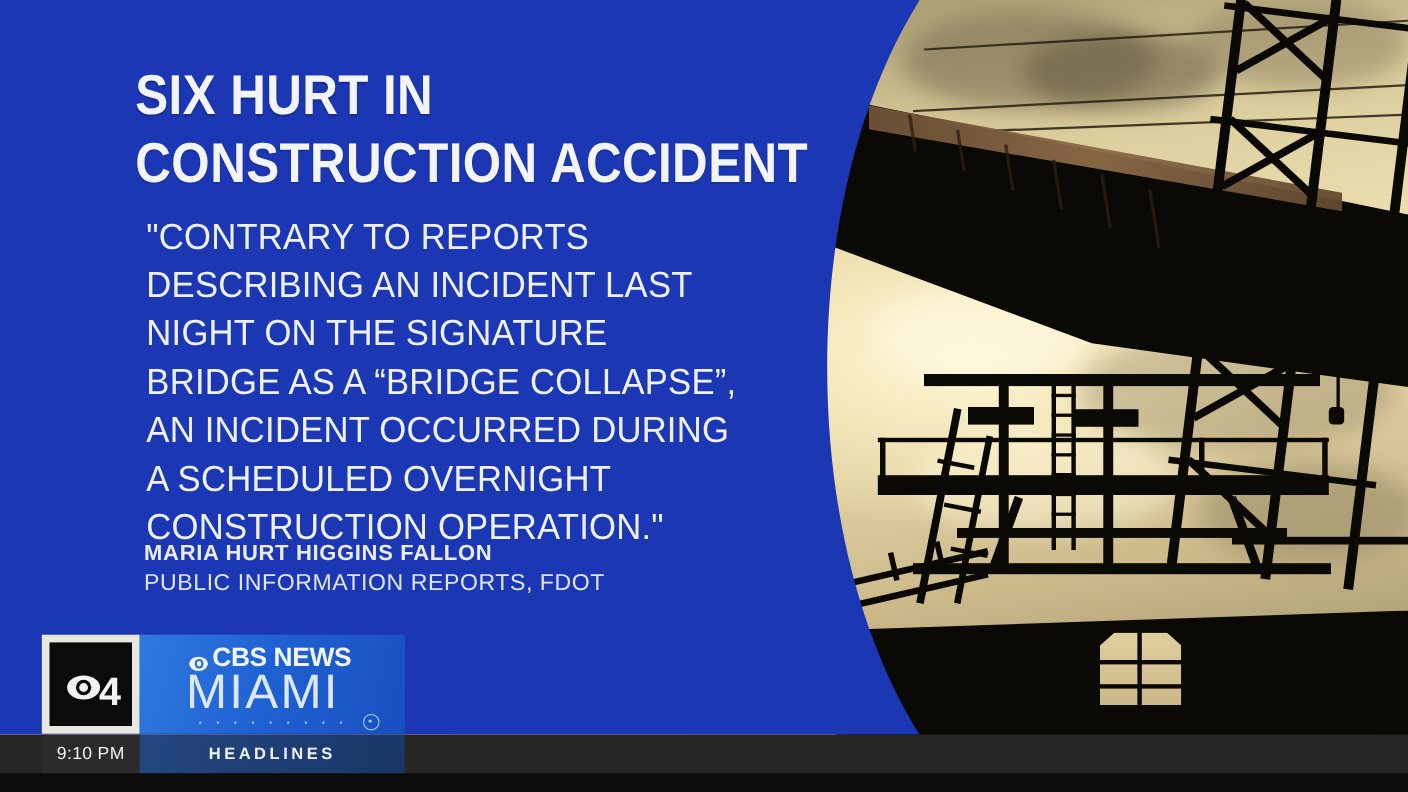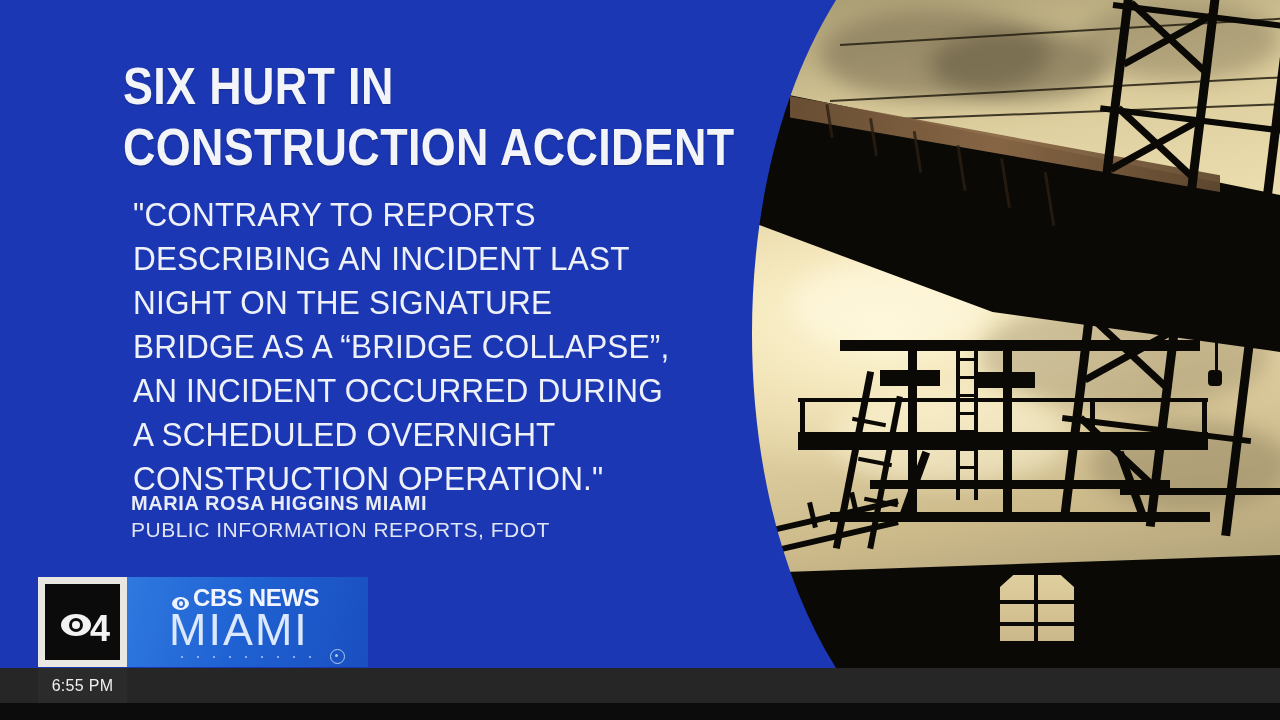--- a/index.html
+++ b/index.html
@@ -225,21 +225,21 @@
     <span class="ql">"CONTRARY TO REPORTS</span>
     <span class="ql">DESCRIBING AN INCIDENT LAST</span>
     <span class="ql">NIGHT ON THE SIGNATURE</span>
     <span class="ql">BRIDGE AS A “BRIDGE COLLAPSE”,</span>
     <span class="ql">AN INCIDENT OCCURRED DURING</span>
     <span class="ql">A SCHEDULED OVERNIGHT</span>
     <span class="ql">CONSTRUCTION OPERATION."</span>
   </div>
 
   <div id="attr">
-    <div class="nm">MARIA ROSA HIGGINS MIAMI</div>
+    <div class="nm">MARIA HURT HIGGINS FALLON</div>
     <div class="ti">PUBLIC INFORMATION REPORTS, FDOT</div>
   </div>
 
   <div id="bug">
     <div id="bugbox">
       <div id="bugblack">
         <div id="eye">
           <div class="out"></div>
             <div class="in"></div>
             <div class="pup"></div>
@@ -257,17 +257,20 @@
         <span class="txt">CBS NEWS</span>
       </div>
       <div id="miami">MIAMI</div>
       <div id="dots"></div>
       <div id="ring"></div>
     </div>
   </div>
 
   <div id="botwrap"></div>
   <div id="timebox">
-    <span>6:55 PM</span>
+    <span>9:10 PM</span>
+  </div>
+  <div id="hlbar">
+    <span>HEADLINES</span>
   </div>
   <div id="botblack"></div>
 
 </div>
 
 </body></html>

